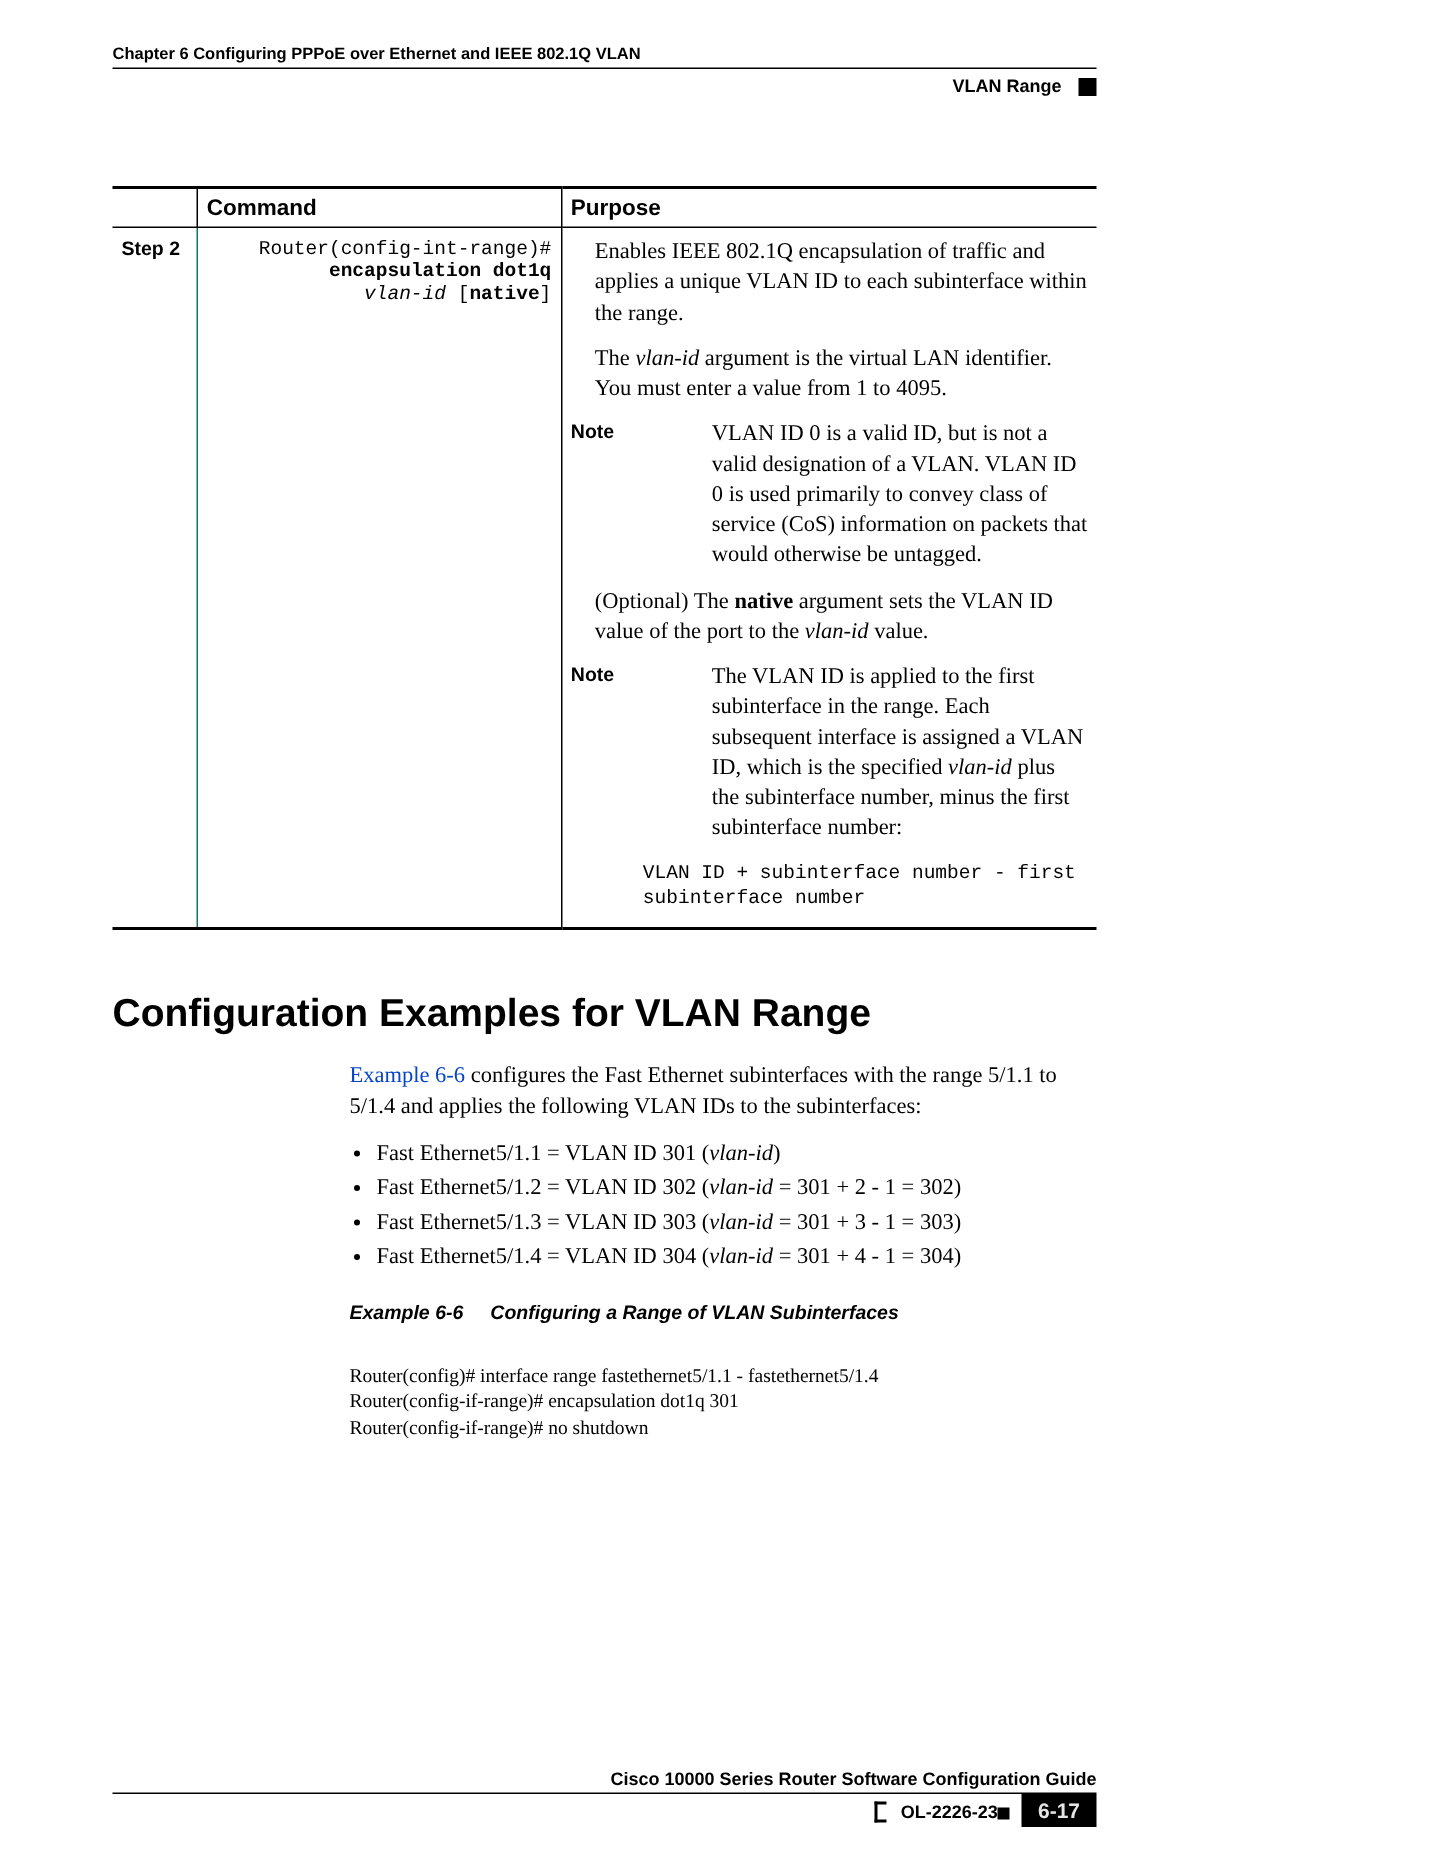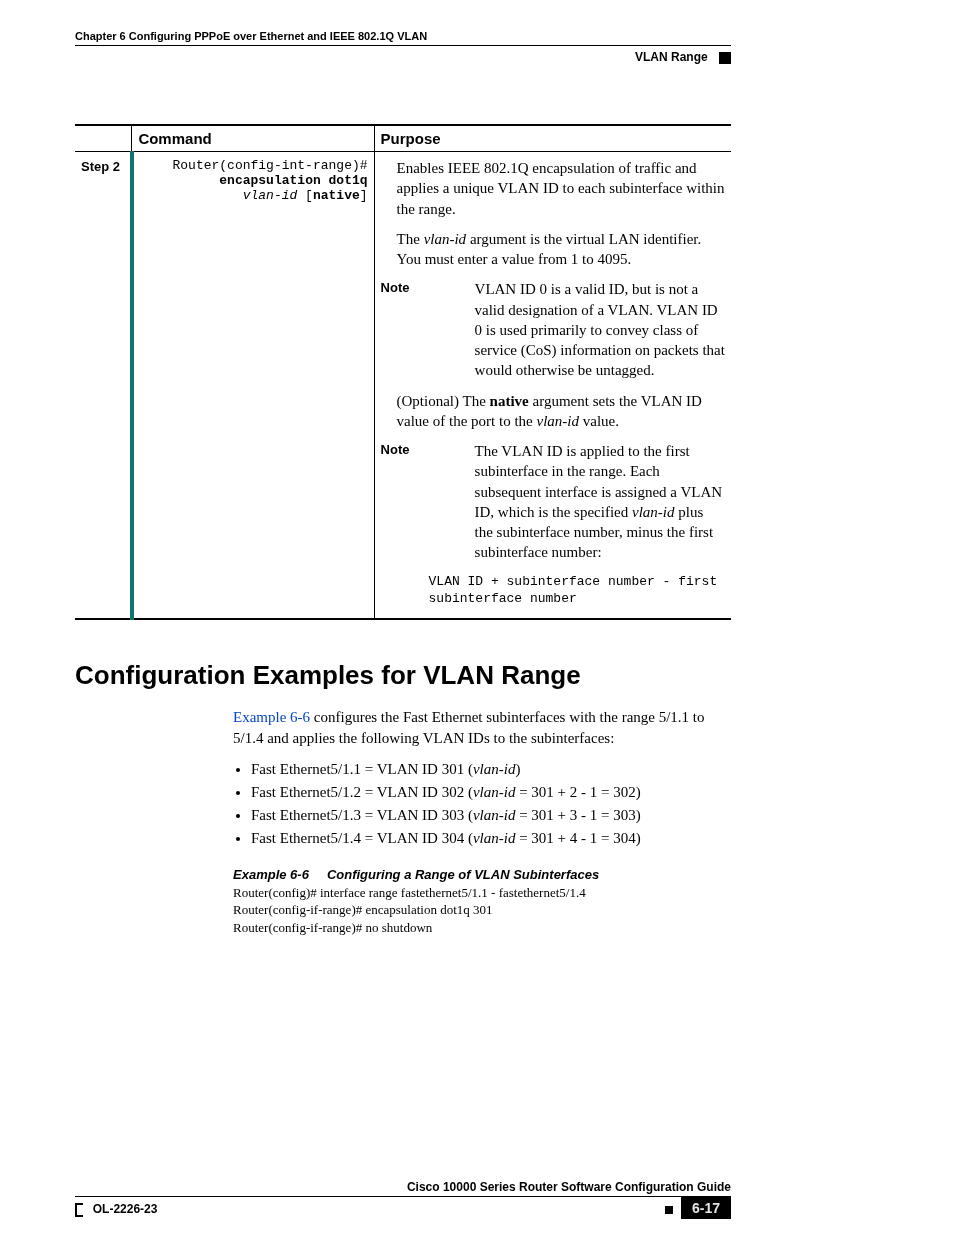--- a/index.html
+++ b/index.html
@@ -55,21 +55,21 @@
     border-bottom: 1.5px solid #000;
     padding: 4px 6px;
   }
   table.cmd td {
     vertical-align: top;
     padding: 6px 6px 10px 6px;
     border-bottom: 1px solid #000;
   }
   table.cmd th.col-step { width: 60px; border-right: 1px solid #000; }
   table.cmd th.col-cmd  { width: 355px; border-right: 1px solid #000; }
-  table.cmd td.col-step { border-right: 4px solid #0f766e; border-bottom: 2px solid #000;}
+  table.cmd td.col-step { border-right: 1px solid #0f766e; border-bottom: 2px solid #000;}
   table.cmd td.col-cmd  { border-right: 1px solid #000; border-bottom: 2px solid #000; text-align: right;}
   table.cmd td.col-purpose { border-bottom: 2px solid #000; }
   .step-label {
     font-family: Arial, Helvetica, sans-serif;
     font-size: 13px;
     font-weight: bold;
   }
   .mono {
     font-family: "Courier New", Courier, monospace;
     font-size: 13px;
@@ -110,21 +110,21 @@
     list-style: disc;
     padding-left: 18px;
     margin: 4px 0 18px 0;
   }
   ul.bullets li { margin: 6px 0; }
   .example-caption {
     font-family: Arial, Helvetica, sans-serif;
     font-size: 13px;
     font-weight: bold;
     font-style: italic;
-    margin: 20px 0 2px 0;
+    margin: 20px 0 26px 0;
   }
   .example-caption .num { margin-right: 18px; }
   .example-code {
     font-family: Liberation Serif, serif;
     font-size: 13px;
     white-space: pre;
     line-height: 1.35;
   }
   .footer {
     position: absolute;
@@ -138,21 +138,21 @@
   }
   .footer .guide {
     text-align: right;
     font-family: Arial, Helvetica, sans-serif;
     font-size: 12px;
     font-weight: bold;
     padding-bottom: 2px;
   }
   .footer .row2 {
     display: flex;
-    justify-content: space-between;
+    justify-content: flex-end;
     align-items: center;
   }
   .footer .docid {
     font-family: Arial, Helvetica, sans-serif;
     font-size: 12px;
     font-weight: bold;
   }
   .footer .pagebox {
     background: #000;
     color: #e5e5e5;

